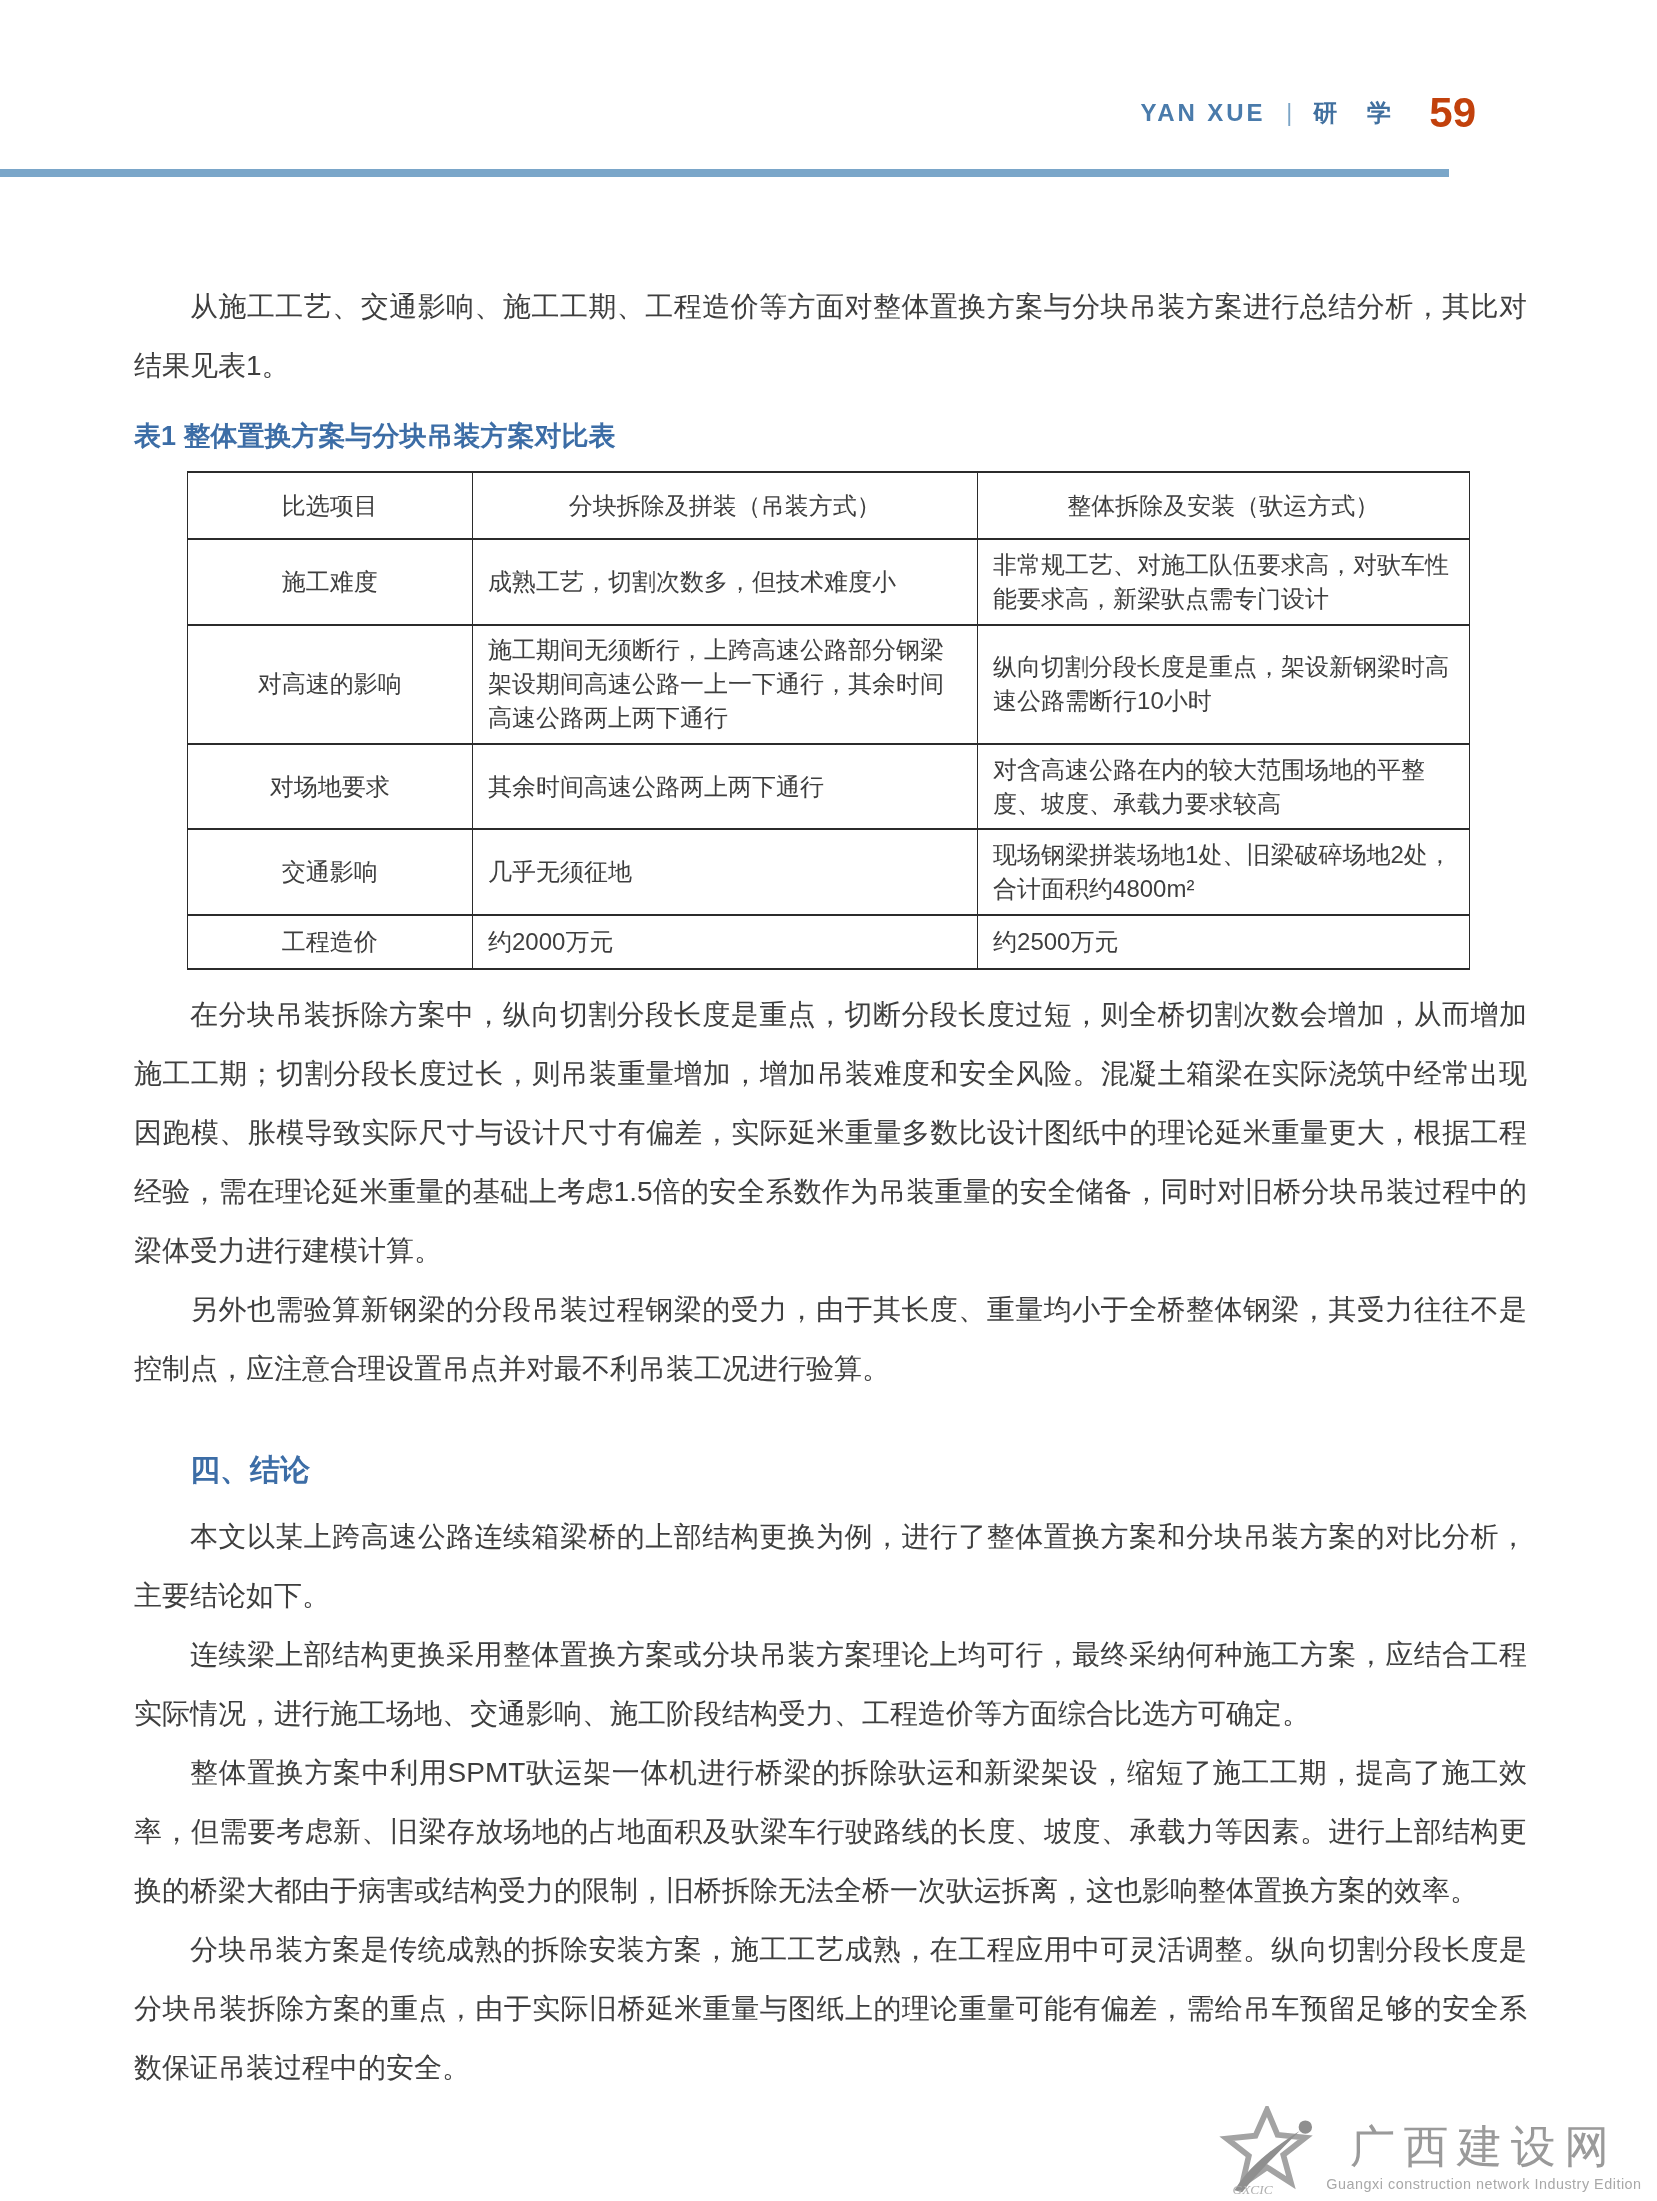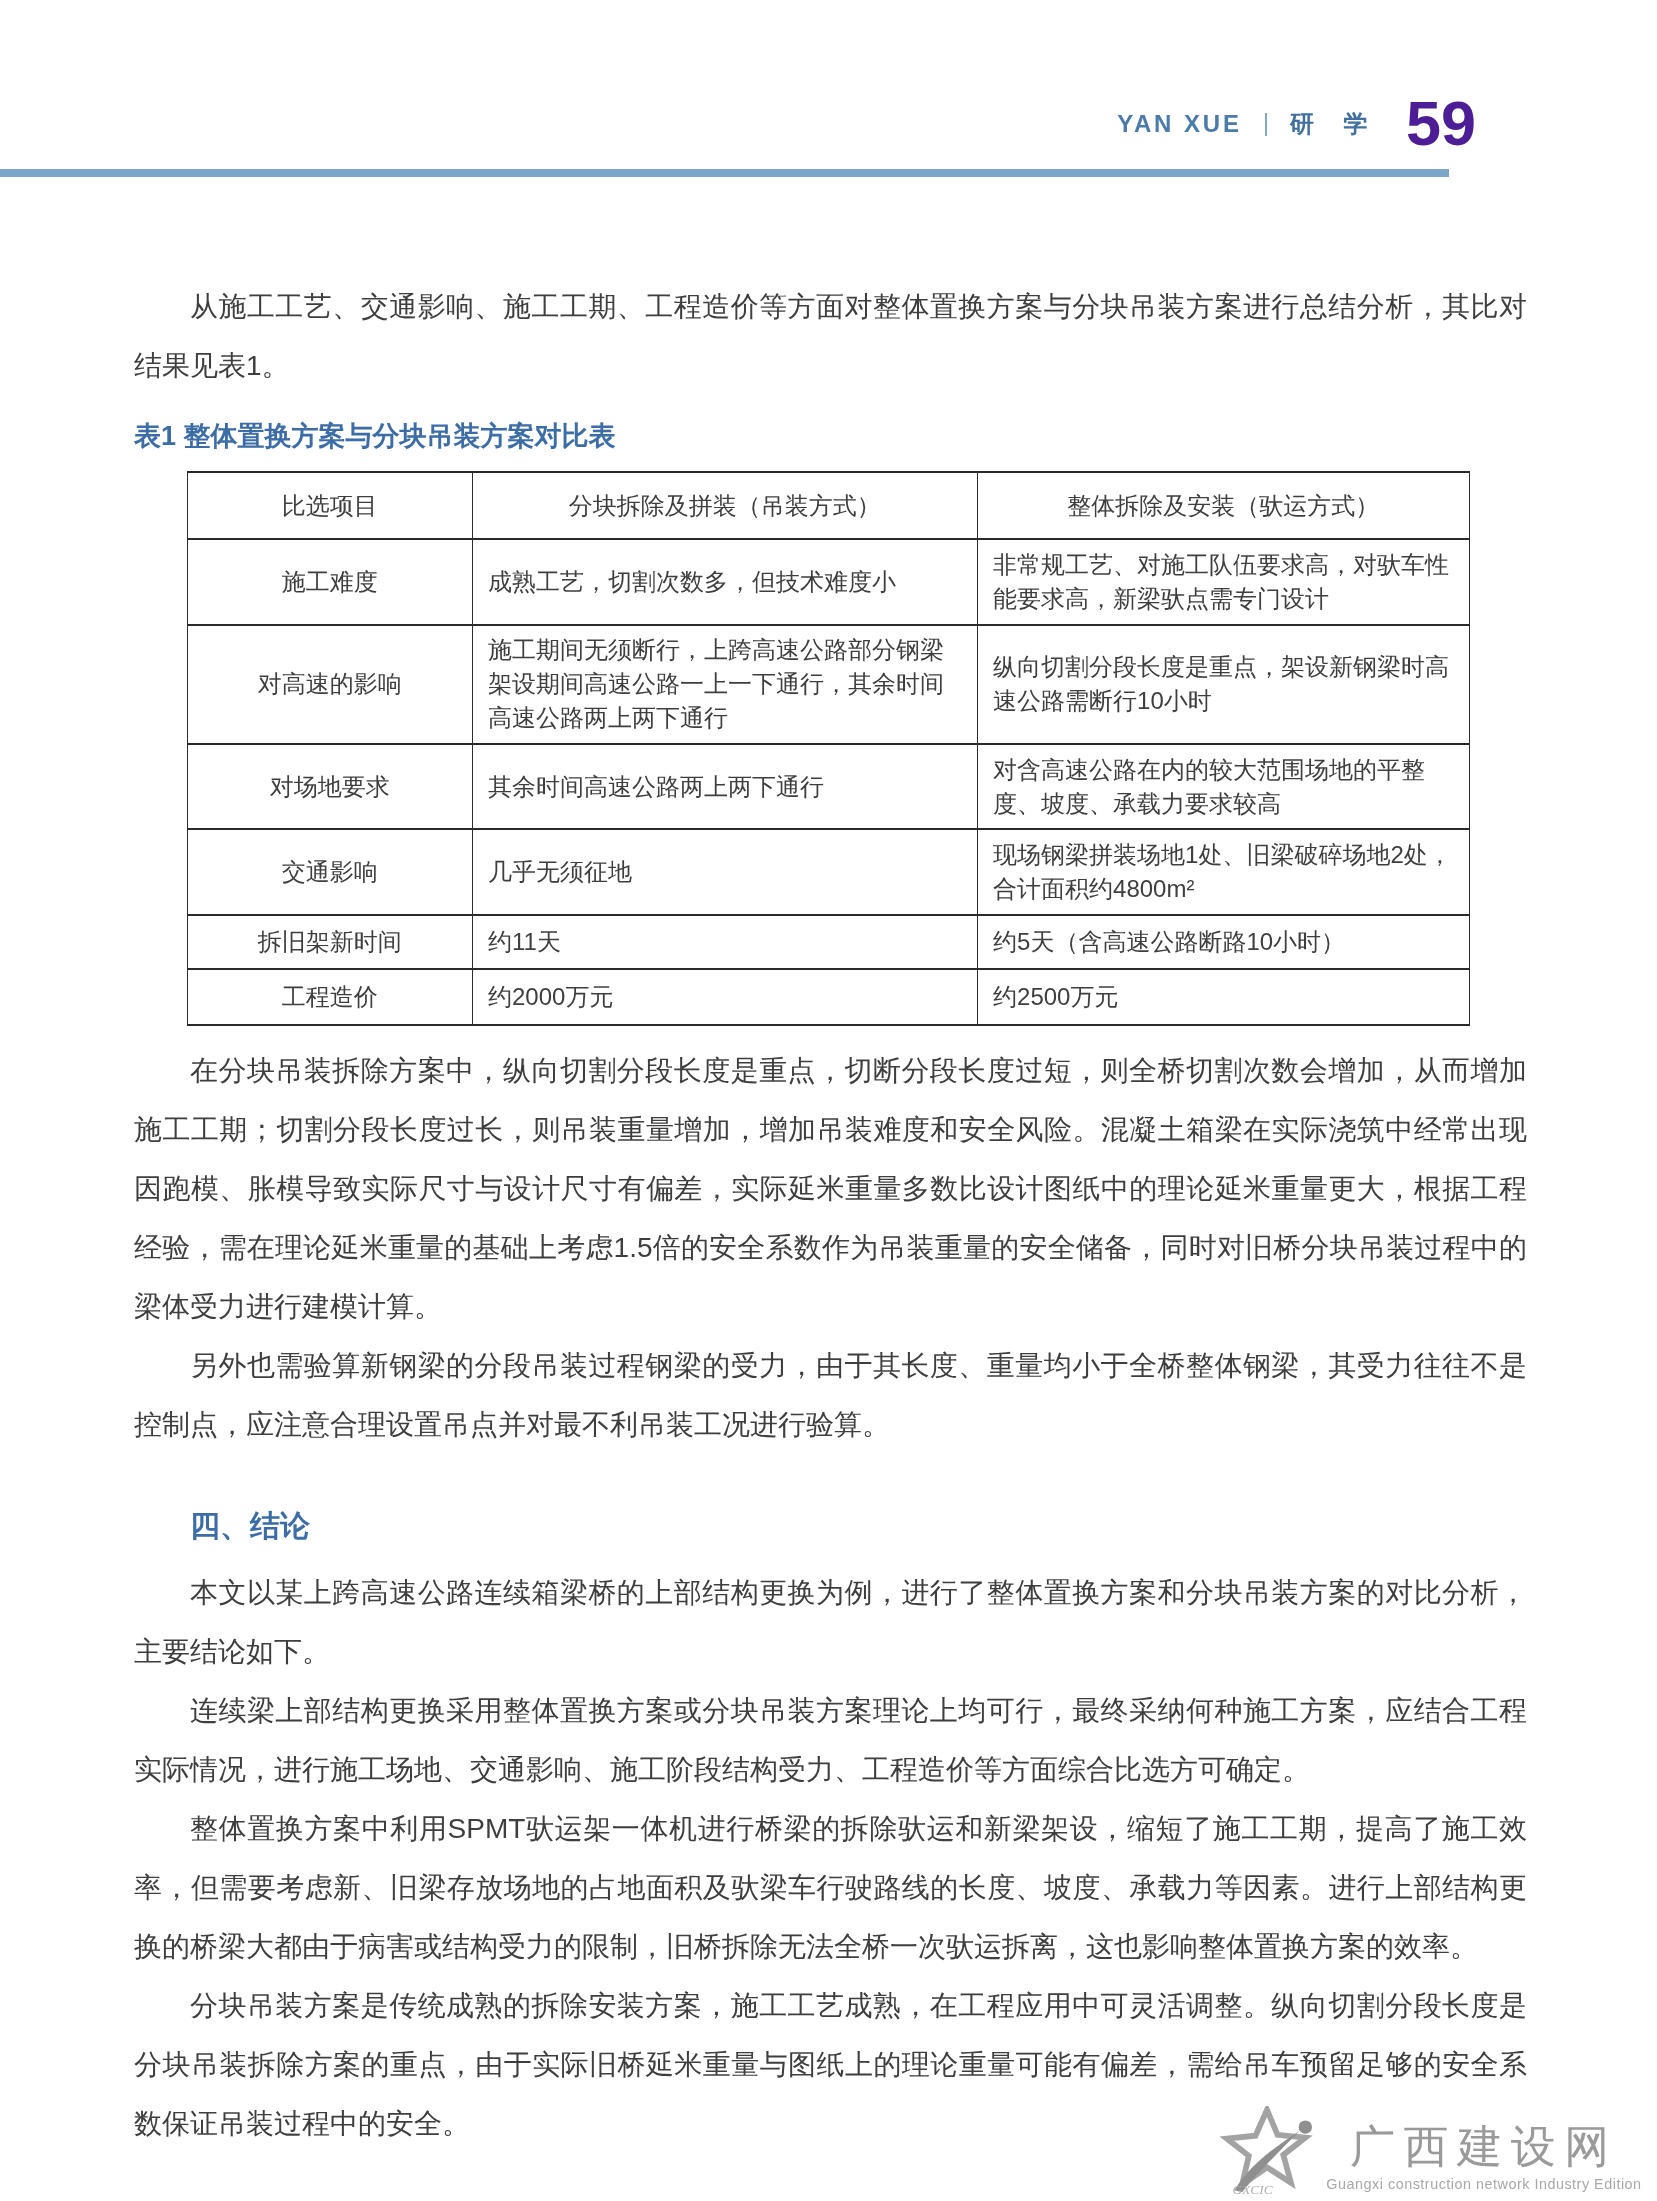--- a/index.html
+++ b/index.html
@@ -9,21 +9,21 @@
     font-family:"Liberation Sans", sans-serif; color:#3e3e3e; overflow:hidden;
   }
   
   .header {
     position:absolute; top:92px; right:181px;
     display:flex; align-items:center; gap:21px;
   }
   .journal-en { color:#4a7bab; font-size:24px; font-weight:bold; letter-spacing:2.9px; }
   .hdr-sep { color:#7ba4c6; font-size:23px; font-weight:normal; }
   .journal-cn { color:#41709f; font-size:24px; font-weight:bold; letter-spacing:11.5px; }
-  .page-num { color:#4c1d95; font-size:63px; font-weight:bold; line-height:1; margin-left:5.8px; }
+  .page-num { color:#c2410c; font-size:42px; font-weight:bold; line-height:1; margin-left:5.8px; }
   .rule { position:absolute; top:169px; left:0; width:1449px; height:7.7px; background:#7aa6c9; }
 
   
   .content { position:absolute; top:277px; left:134px; width:1393px; }
   .para {
     font-size:28px; line-height:59px; text-indent:2em;
     text-align:justify; color:#3e3e3e;
   }
   .table-title {
     margin-top:23px; color:#3c6da6;
@@ -111,25 +111,20 @@
           <td class="c1">对场地要求</td>
           <td>其余时间高速公路两上两下通行</td>
           <td>对含高速公路在内的较大范围场地的平整度、坡度、承载力要求较高</td>
         </tr>
         <tr>
           <td class="c1">交通影响</td>
           <td>几乎无须征地</td>
           <td>现场钢梁拼装场地1处、旧梁破碎场地2处，合计面积约4800m²</td>
         </tr>
         <tr>
-          <td class="c1">拆旧架新时间</td>
-          <td>约11天</td>
-          <td>约5天（含高速公路断路10小时）</td>
-        </tr>
-        <tr>
           <td class="c1">工程造价</td>
           <td>约2000万元</td>
           <td>约2500万元</td>
         </tr>
       </tbody>
     </table>
 
     <p class="para first-after-heading">在分块吊装拆除方案中，纵向切割分段长度是重点，切断分段长度过短，则全桥切割次数会增加，从而增加施工工期；切割分段长度过长，则吊装重量增加，增加吊装难度和安全风险。混凝土箱梁在实际浇筑中经常出现因跑模、胀模导致实际尺寸与设计尺寸有偏差，实际延米重量多数比设计图纸中的理论延米重量更大，根据工程经验，需在理论延米重量的基础上考虑1.5倍的安全系数作为吊装重量的安全储备，同时对旧桥分块吊装过程中的梁体受力进行建模计算。</p>
     <p class="para">另外也需验算新钢梁的分段吊装过程钢梁的受力，由于其长度、重量均小于全桥整体钢梁，其受力往往不是控制点，应注意合理设置吊点并对最不利吊装工况进行验算。</p>
 

